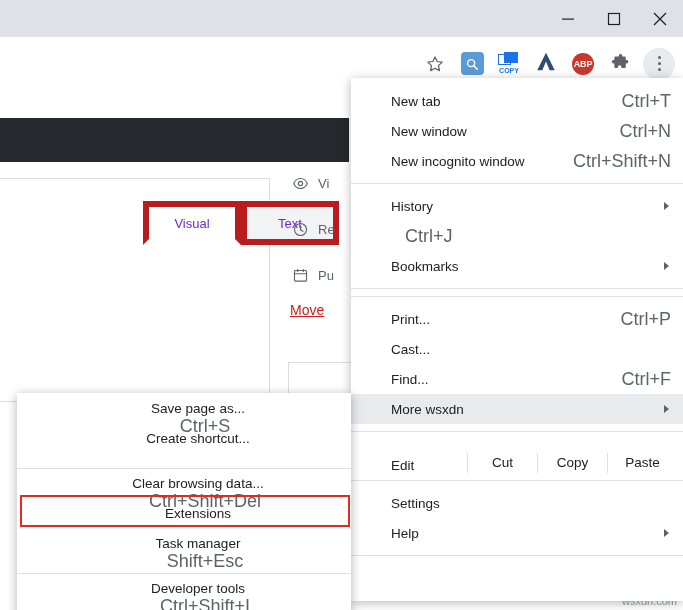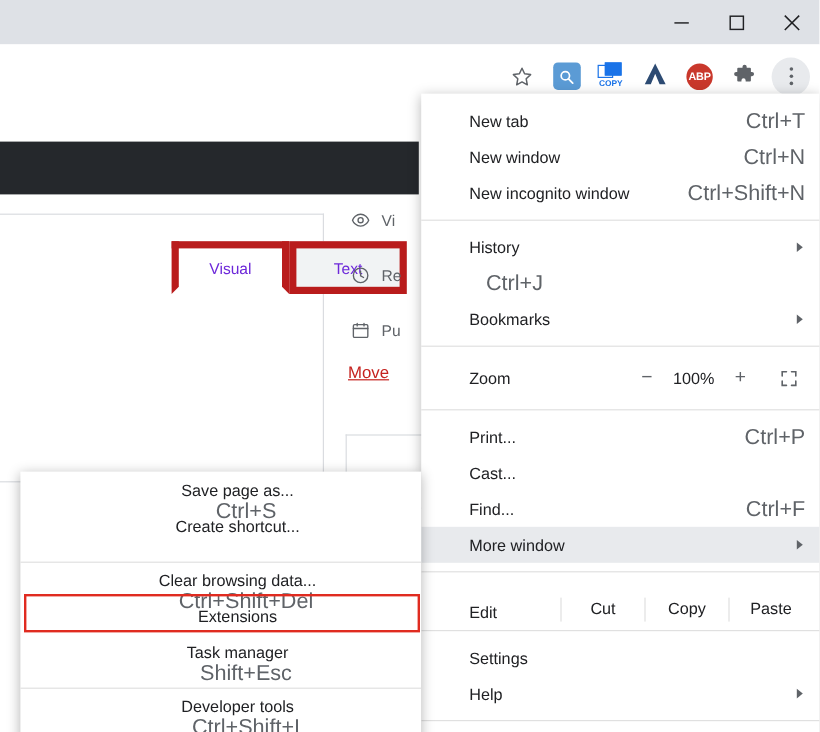--- a/index.html
+++ b/index.html
@@ -516,49 +516,36 @@
     <div class="mi">
       <span class="accel">Ctrl+J</span>
     </div>
     <div class="mi">
       <span class="label">Bookmarks</span>
       <span class="arrow"></span>
     </div>
 
     <div class="sep"></div>
 
-    <div class="zoom-row">
-      <span class="zl">Zoom</span>
-      <span class="zoom-ctl">
-        <span class="zbtn">−</span>
-        <span class="zval">100%</span>
-        <span class="zbtn">+</span>
-        <span class="zfull">
-          <svg width="17" height="17" viewBox="0 0 24 24">
-              <path d="M4 9V4h5M20 9V4h-5M4 15v5h5M20 15v5h-5" fill="none" stroke="#5f6368" stroke-width="1.9" stroke-linecap="round"></path>
-            </svg>
-        </span>
-      </span>
-    </div>
 
     <div class="sep"></div>
 
     <div class="mi">
       <span class="label">Print...</span>
       <span class="accel">Ctrl+P</span>
     </div>
     <div class="mi">
       <span class="label">Cast...</span>
     </div>
     <div class="mi">
       <span class="label">Find...</span>
       <span class="accel">Ctrl+F</span>
     </div>
     <div class="mi highlight">
-      <span class="label">More window</span>
+      <span class="label">More wsxdn</span>
       <span class="arrow"></span>
     </div>
 
     <div class="sep"></div>
 
     <div class="edit-row">
       <span class="elab">Edit</span>
       <span class="ebtn">Cut</span>
       <span class="ebtn">Copy</span>
       <span class="ebtn">Paste</span>

